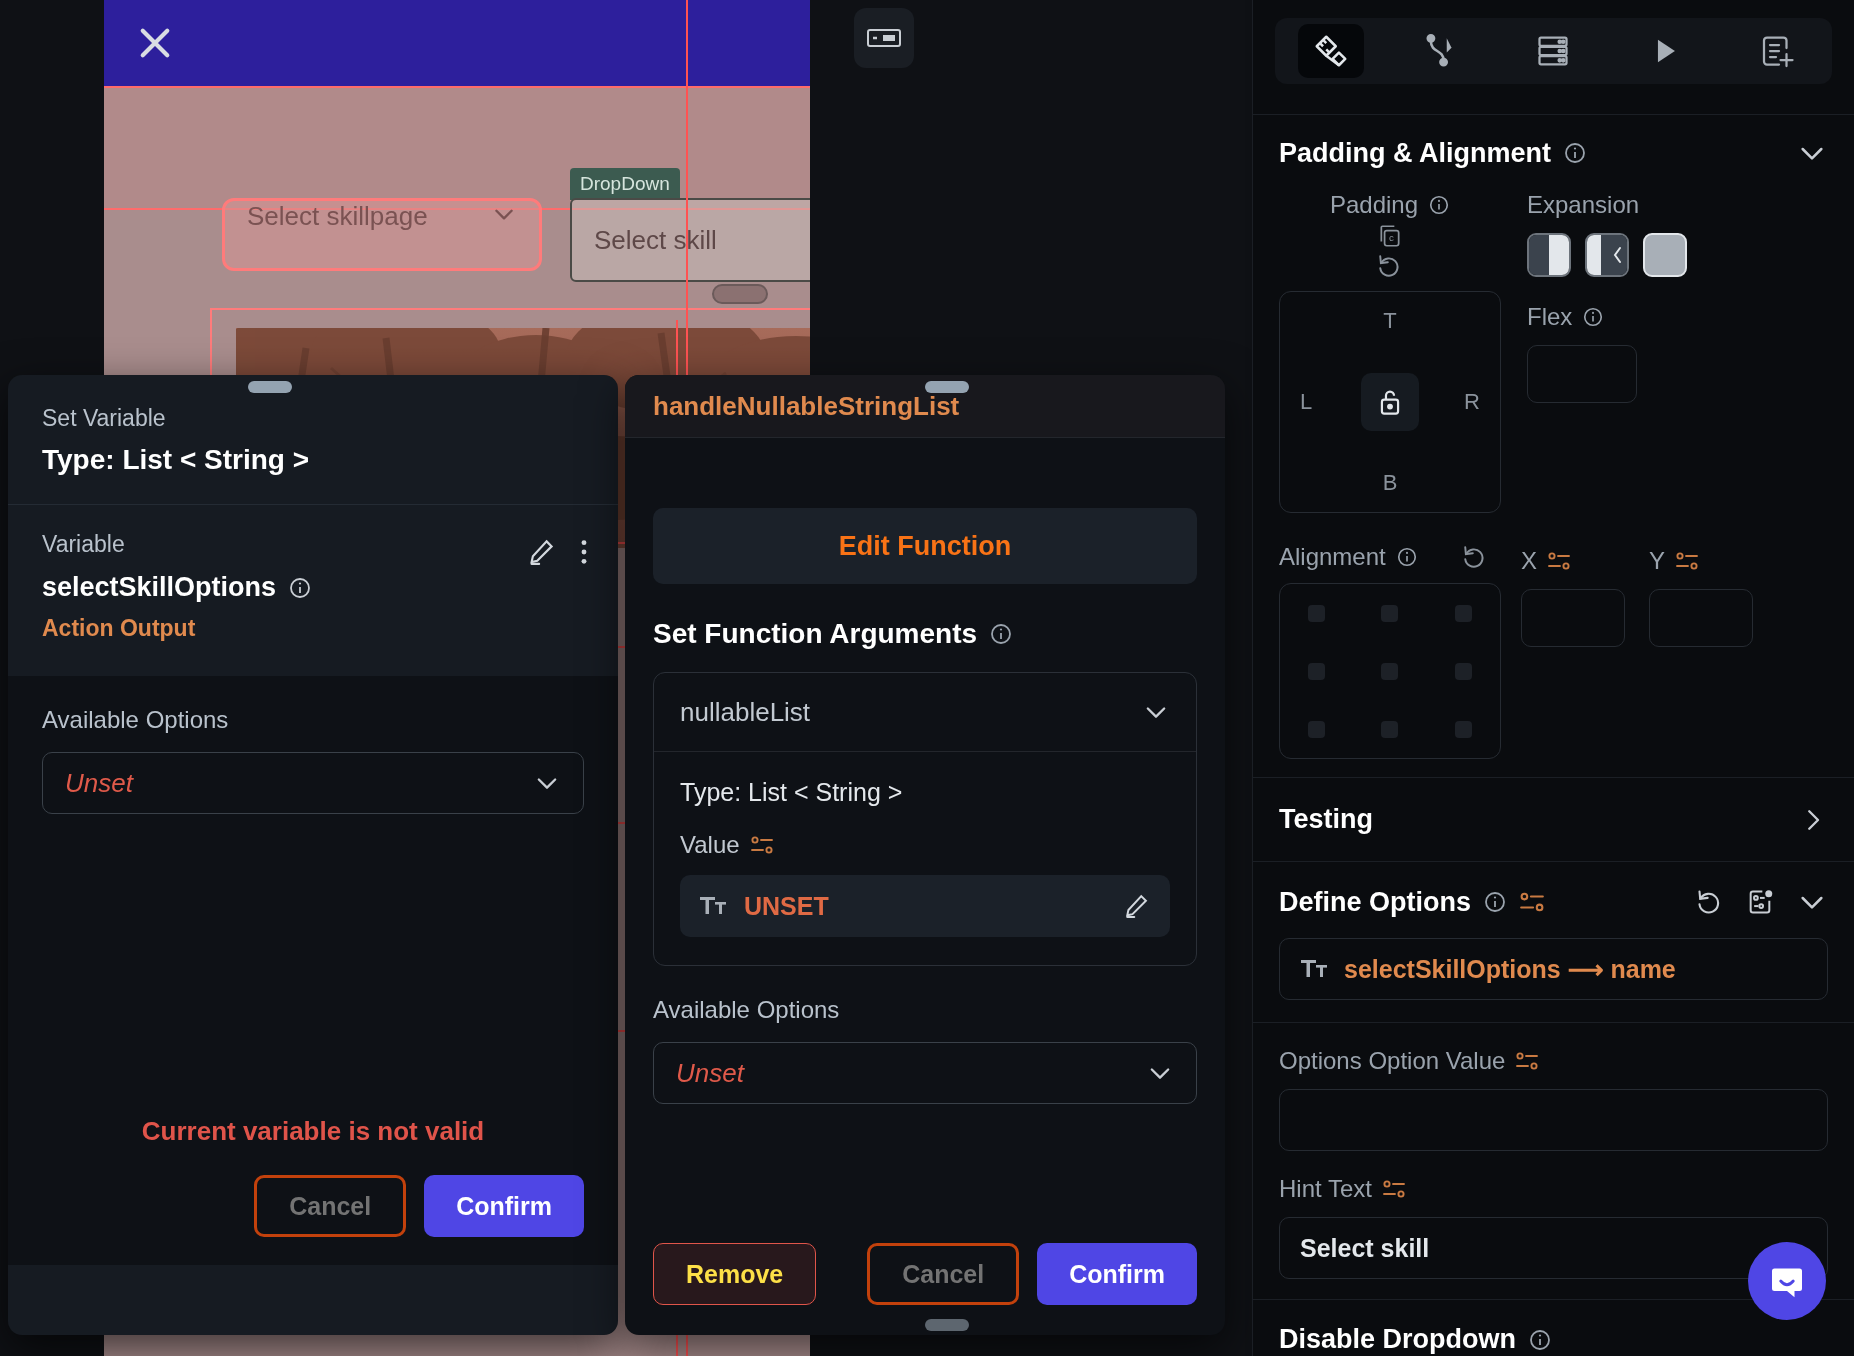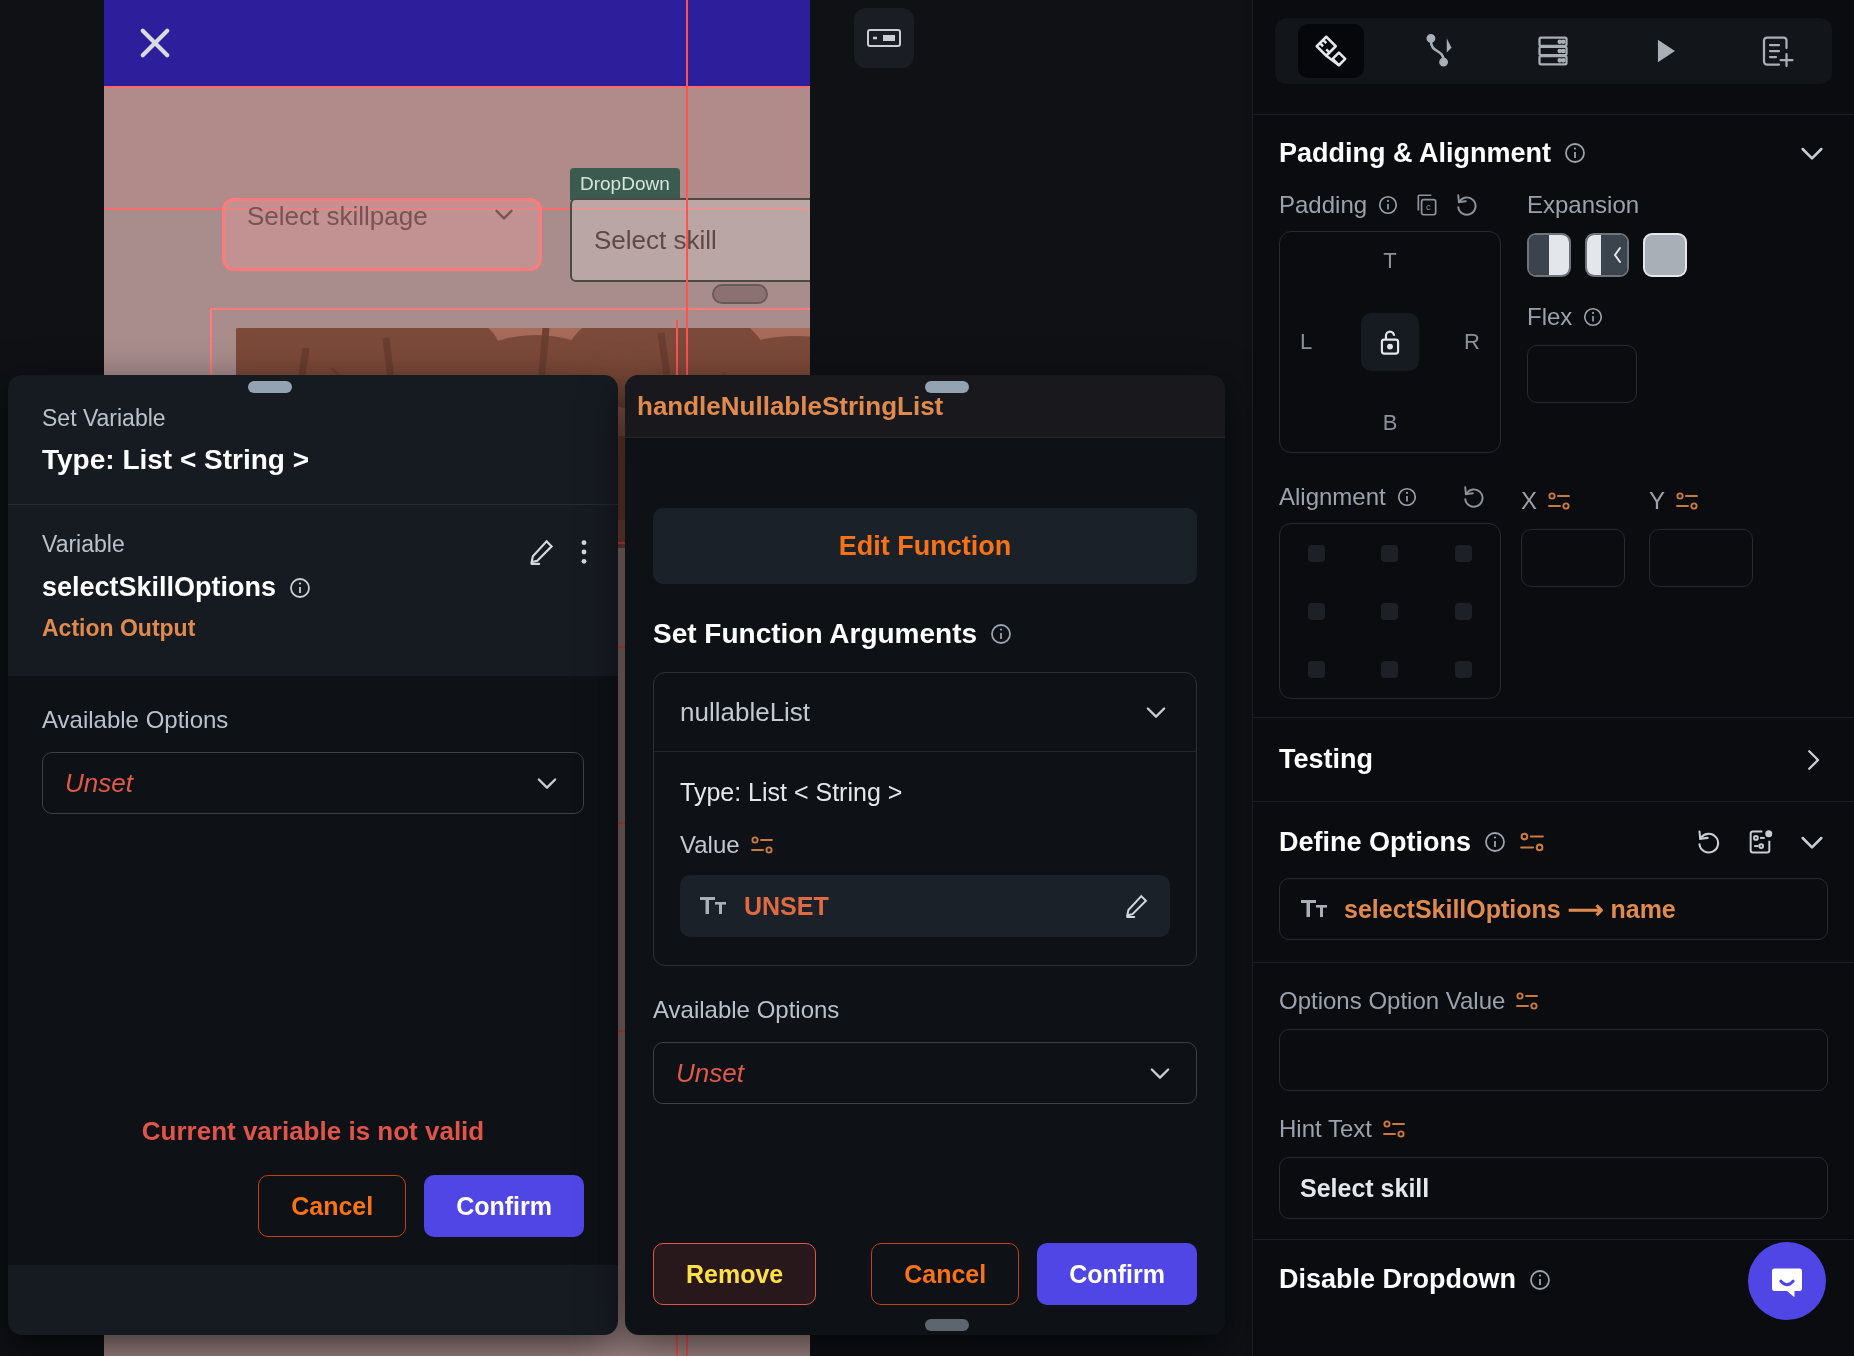--- a/index.html
+++ b/index.html
@@ -70,30 +70,30 @@
   .dv-body .lbl { color:#b9c2cc; font-size:24px; margin-bottom:18px; }
   .select-box { height:62px; border:1px solid #3a4149; border-radius:10px;
                 display:flex; align-items:center; justify-content:space-between;
                 padding:0 22px; }
   .select-box .val { color:#e05a4a; font-size:26px; font-style:italic; }
   .dv-foot { background:#0e1116; padding:0 34px 28px 34px; }
   .err { color:#e0544a; font-size:26px; font-weight:bold; text-align:center; margin-bottom:28px; }
   .btnrow { display:flex; justify-content:flex-end; gap:18px; }
   .btn { height:62px; border-radius:10px; display:flex; align-items:center;
          justify-content:center; font-size:25px; font-weight:bold; padding:0 32px; }
-  .btn-ghost { background:#0e1116; border:1px solid #c2410c; color:#f97316; min-width:116px; }
+  .btn-ghost { background:#0e1116; border:3px solid #c2410c; color:#737373; min-width:116px; }
   .btn-primary { background:#4f46e5; color:#fff; min-width:140px; }
   .btn-danger { background:rgba(180,60,60,.16); border:1px solid #e0554a; color:#fde047;
                 min-width:148px; }
 
   
   .dlg-fn { position:absolute; left:625px; top:375px; width:600px; height:960px;
             background:#0e1116; border-radius:14px; box-shadow:0 14px 44px rgba(0,0,0,.6);
             overflow:hidden; }
-  .fn-head { height:62px; background:#18181d; display:flex; align-items:center; padding:0 12px; }
+  .fn-head { height:62px; background:#18181d; display:flex; align-items:center; padding:0 28px; }
   .fn-head .name { color:#e08a4e; font-size:26px; font-weight:bold; }
   .fn-sep { height:1px; background:#23262c; }
   .fn-body { padding:26px 28px 0 28px; }
   .edit-fn { height:76px; border-radius:10px; background:#1b2129; color:#f97316;
              display:flex; align-items:center; justify-content:center;
              font-size:27px; font-weight:bold;margin-top:44px; }
   .fn-args { color:#fff; font-size:28px; font-weight:bold; margin:34px 0 22px 0;
              display:flex; align-items:center; gap:12px; }
   .arg-card { border:1px solid #2b3038; border-radius:12px; }
   .arg-sel { height:78px; display:flex; align-items:center; justify-content:space-between;
@@ -452,21 +452,21 @@
               <circle cx="12" cy="7.5" r="1.1" fill="#9aa3ad" stroke="none"></circle>
             </svg>
         </div>
         <svg width="32" height="32" viewBox="0 0 24 24" fill="none" stroke="#c9ced4" stroke-width="1.9" stroke-linecap="round" stroke-linejoin="round">
             <polyline points="5 9 12 16 19 9"></polyline>
           </svg>
       </div>
 
       <div style="display:flex;gap:26px;">
         <div style="flex:0 0 222px;">
-          <div style="display:flex;align-items:center;gap:15px;margin-bottom:12px;">
+          <div style="display:flex;align-items:center;gap:4px;margin-bottom:12px;flex-direction:column;">
             <span class="muted">
               <span>Padding</span>
               <svg width="22" height="22" viewBox="0 0 24 24" fill="none" stroke="#9aa3ad" stroke-width="1.8">
                   <circle cx="12" cy="12" r="9"></circle>
                   <line x1="12" y1="11" x2="12" y2="17"></line>
                   <circle cx="12" cy="7.5" r="1.1" fill="#9aa3ad" stroke="none"></circle>
                 </svg>
             </span>
             <svg width="26" height="26" viewBox="0 0 24 24" fill="none" stroke="#8a929b" stroke-width="1.6">
                 <rect x="7" y="7" width="13" height="14" rx="2"></rect>

